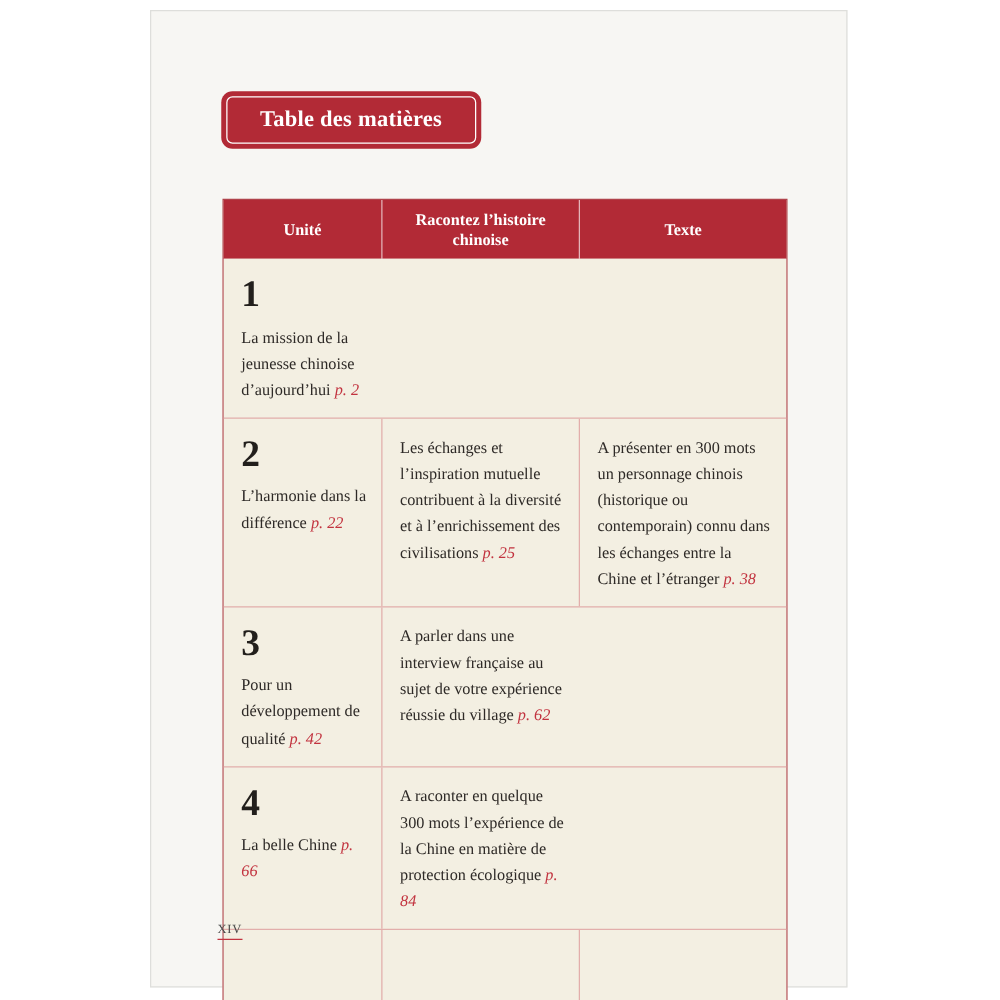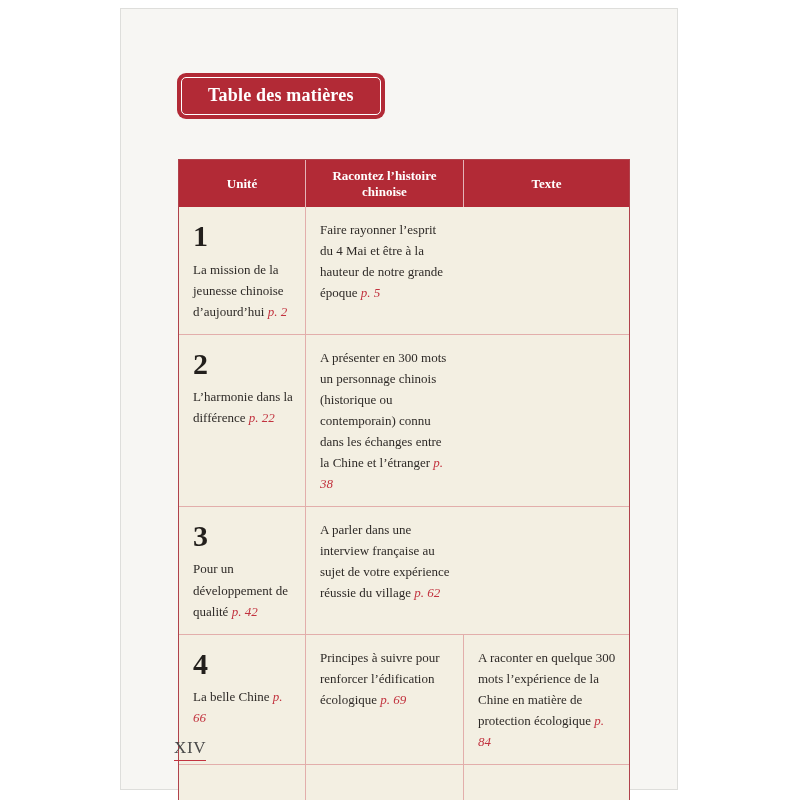--- a/index.html
+++ b/index.html
@@ -57,21 +57,21 @@
 
   .unit-num {
     display:block; font-size:30px; font-weight:bold; line-height:1.15;
     color:#221F1C; margin-bottom:5px;
   }
   .pref { color:#C2333F; font-style:italic; }
 
   
   .folio {
     position:absolute; left:53px; top:729px;
-    font-size:17px; color:#4A4A4A; letter-spacing:.6px;
+    font-size:10px; color:#4A4A4A; letter-spacing:.6px;
     border-bottom:1.5px solid #C2333F; padding-bottom:2px;
   }
 </style>
 </head>
 <body>
 
 <div class="stage">
   <div class="page">
 
     <div class="badge">
@@ -85,31 +85,31 @@
         <div class="th">Racontez l’histoire chinoise</div>
         <div class="th">Texte</div>
       </div>
 
       <div class="trow r1">
         <div class="cell">
           <b class="unit-num">1</b>
           <span>La mission de la jeunesse chinoise d’aujourd’hui</span>
           <i class="pref">p. 2</i>
         </div>
-        <div class="cell">
-          <span>Faire rayonner l’esprit du 4 Mai et être à la hauteur de notre grande époque</span>
-          <i class="pref">p. 5</i>
-        </div>
       </div>
 
       <div class="trow r2">
         <div class="cell">
           <b class="unit-num">2</b>
           <span>L’harmonie dans la différence</span>
           <i class="pref">p. 22</i>
+        </div>
+        <div class="cell">
+          <span>Les échanges et l’inspiration mutuelle contribuent à la diversité et à l’enrichissement des civilisations</span>
+          <i class="pref">p. 25</i>
         </div>
         <div class="cell">
           <span>A présenter en 300 mots un personnage chinois (historique ou contemporain) connu dans les échanges entre la Chine et l’étranger</span>
           <i class="pref">p. 38</i>
         </div>
       </div>
 
       <div class="trow r3">
         <div class="cell">
           <b class="unit-num">3</b>
@@ -120,24 +120,20 @@
           <span>A parler dans une interview française au sujet de votre expérience réussie du village</span>
           <i class="pref">p. 62</i>
         </div>
       </div>
 
       <div class="trow r4">
         <div class="cell">
           <b class="unit-num">4</b>
           <span>La belle Chine</span>
           <i class="pref">p. 66</i>
-        </div>
-        <div class="cell">
-          <span>Principes à suivre pour renforcer l’édification écologique</span>
-          <i class="pref">p. 69</i>
         </div>
         <div class="cell">
           <span>A raconter en quelque 300 mots l’expérience de la Chine en matière de protection écologique</span>
           <i class="pref">p. 84</i>
         </div>
       </div>
 
       <div class="trow r5">
         <div class="cell">
           

